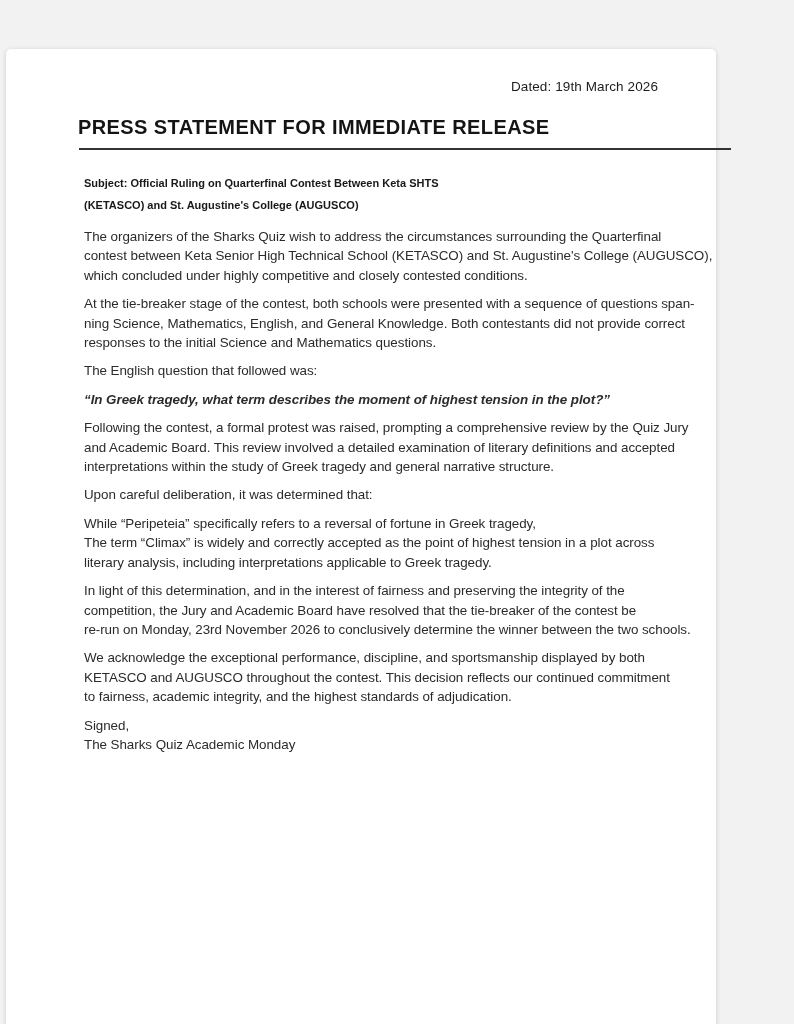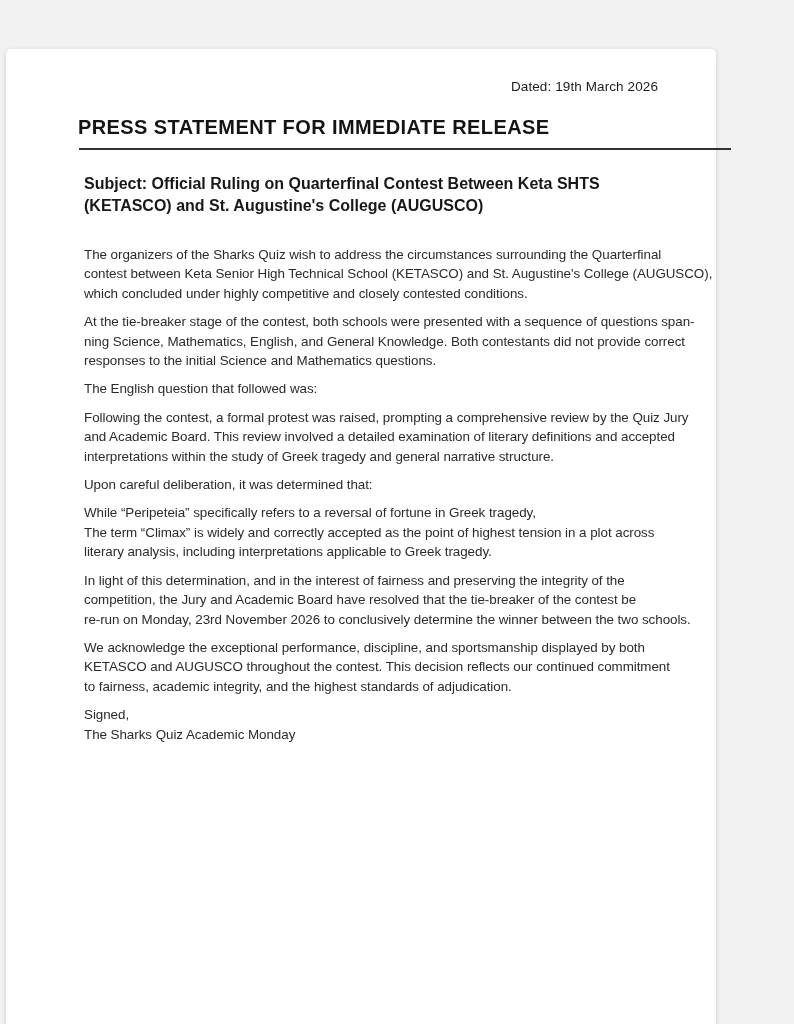--- a/index.html
+++ b/index.html
@@ -37,28 +37,28 @@
     white-space: nowrap;
   }
   .title-rule {
     margin: 9px 0 0 73px;
     width: 652px;
     border-top: 2.5px solid #333333;
   }
   .subject-line {
     margin: 23px 0 0 78px;
     width: 665px;
-    font-size: 16px;
+    font-size: 11px;
     font-weight: bold;
     line-height: 21.5px;
     color: #181818;
     white-space: pre-line;
   }
   .body-text {
-    margin: 29px 0 0 78px;
+    margin: 11px 0 0 78px;
     width: 688px;
   }
   .body-text p {
     margin: 0 0 9px 0;
     font-size: 13.4px;
     line-height: 19.4px;
     letter-spacing: -0.05px;
     color: #2b2b2b;
     white-space: pre-line;
   }
@@ -80,20 +80,21 @@
 (KETASCO) and St. Augustine's College (AUGUSCO)</div>
 
   <div class="body-text">
     <p>The organizers of the Sharks Quiz wish to address the circumstances surrounding the Quarterfinal
 contest between Keta Senior High Technical School (KETASCO) and St. Augustine's College (AUGUSCO),
 which concluded under highly competitive and closely contested conditions.</p>
     <p>At the tie-breaker stage of the contest, both schools were presented with a sequence of questions span-
 ning Science, Mathematics, English, and General Knowledge. Both contestants did not provide correct
 responses to the initial Science and Mathematics questions.</p>
     <p>The English question that followed was:</p>
+    <p class="quote">“In Greek tragedy, what term describes the moment of highest tension in the plot?”</p>
     <p>Following the contest, a formal protest was raised, prompting a comprehensive review by the Quiz Jury
 and Academic Board. This review involved a detailed examination of literary definitions and accepted
 interpretations within the study of Greek tragedy and general narrative structure.</p>
     <p>Upon careful deliberation, it was determined that:</p>
     <p>While “Peripeteia” specifically refers to a reversal of fortune in Greek tragedy,
 The term “Climax” is widely and correctly accepted as the point of highest tension in a plot across
 literary analysis, including interpretations applicable to Greek tragedy.</p>
     <p>In light of this determination, and in the interest of fairness and preserving the integrity of the
 competition, the Jury and Academic Board have resolved that the tie-breaker of the contest be
 re-run on Monday, 23rd November 2026 to conclusively determine the winner between the two schools.</p>

